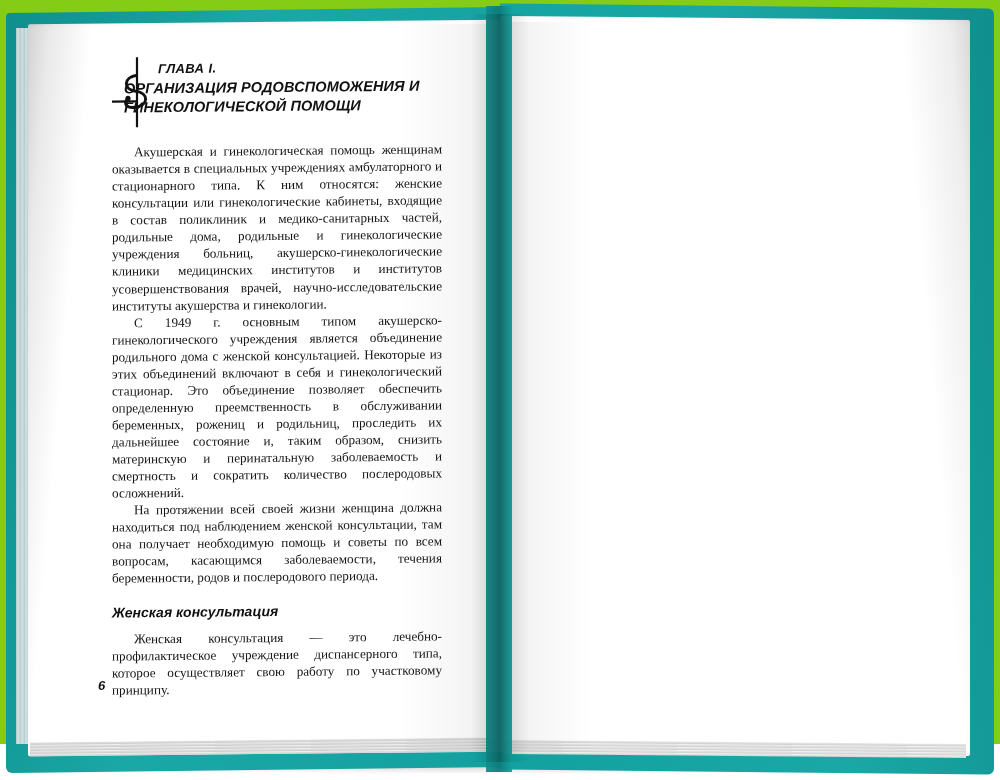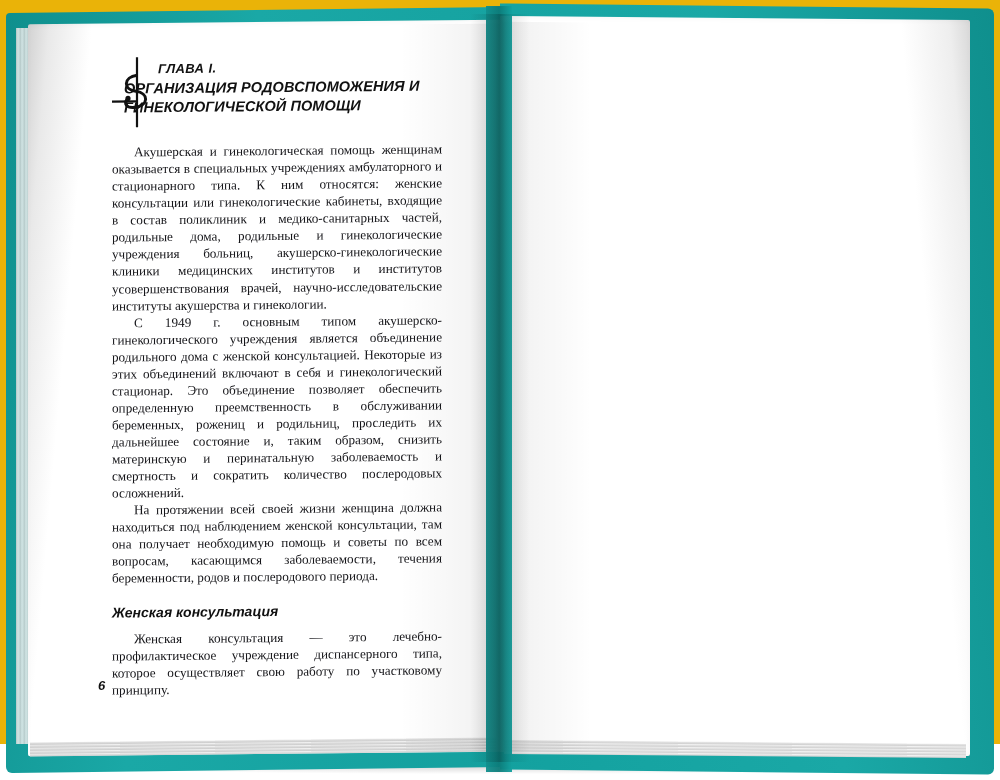--- a/index.html
+++ b/index.html
@@ -11,21 +11,21 @@
     width: 1000px;
     height: 780px;
     overflow: hidden;
     font-family: "Liberation Serif", serif;
   }
 
   #book-scene {
     position: relative;
     width: 1000px;
     height: 744px;
-    background: #eab308;
+    background: #84cc16;
   }
 
   
   .cover {
     position: absolute;
     background: #17a2a0;
   }
   .cover-left {
     left: 6px;
     top: 10px;

